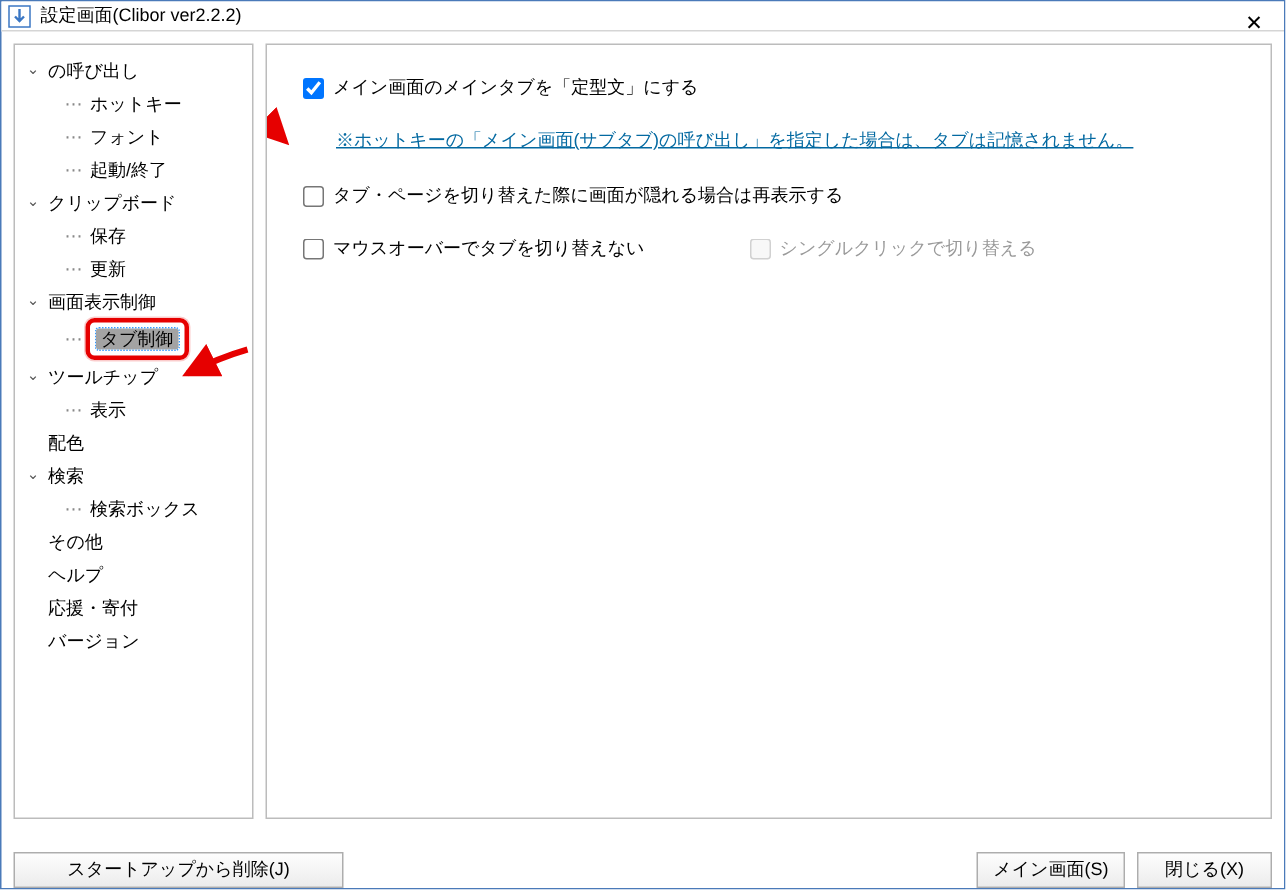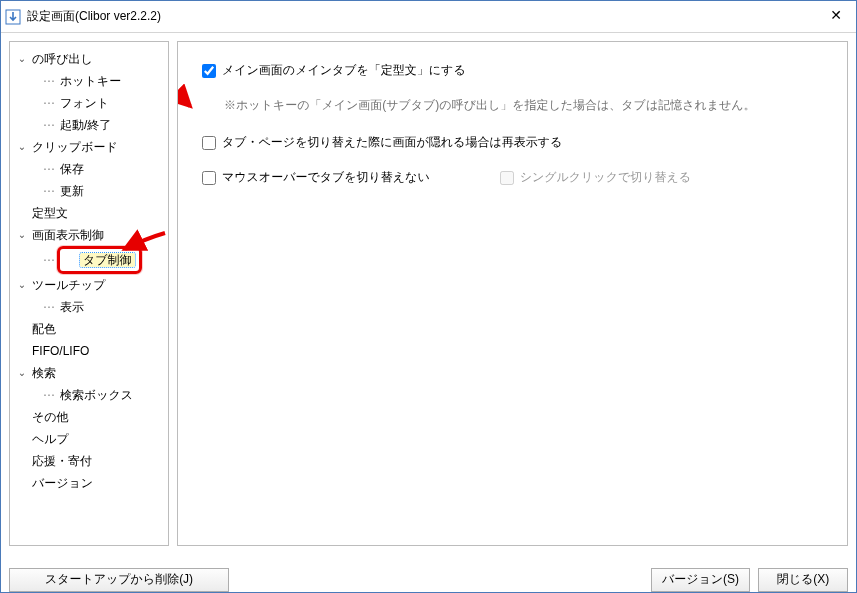--- a/index.html
+++ b/index.html
@@ -12,21 +12,21 @@
   }
   .window {
     width: 857px; height: 593px;
     border: 1px solid #4a7ab9;
     position: relative;
     display: flex;
     flex-direction: column;
     background: #fff;
   }
   .titlebar {
-    height: 32px;
+    height: 20px;
     display: flex;
     align-items: center;
     padding: 0 4px;
     border-bottom: 1px solid #d5d5d5;
     background: #fff;
     position: relative;
     flex-shrink: 0;
   }
   .titlebar .icon {
     width: 16px; height: 16px;
@@ -91,23 +91,22 @@
   }
   .dots {
     color: #888;
     margin-right: 2px;
   }
   .label-txt {
     padding: 0 3px;
     border-radius: 2px;
   }
   .label-txt.selected {
-    background: #fef9c3;
+    background: #a3a3a3;
     outline: 1px dotted #3399ff;
-    margin-left: 16px;
   }
   .highlight-red {
     border: 3px solid #e60000;
     border-radius: 6px;
     display: inline-block;
     padding: 0 4px;
     box-shadow: 0 0 0 1px rgba(230,0,0,0.2);
     position: relative;
   }
   .content-pane {
@@ -131,21 +130,22 @@
     gap: 6px;
   }
   .chk input[type=checkbox] {
     margin: 0;
     width: 14px; height: 14px;
   }
   .chk.disabled { color: #9a9a9a; align-items: center; }
   .note {
     margin-left: 22px;
     margin-bottom: 20px;
-    color: #737373;
+    color: #0369a1;
+    text-decoration: underline;
   }
   .checkbox-highlight {
     position: relative;
     display: inline-flex;
     align-items: center;
     justify-content: center;
   }
   .checkbox-highlight::after {
     content: "";
     position: absolute;
@@ -247,26 +247,20 @@
                   <div class="row">
                     <span class="expander"></span>
                     <span class="dots">⋯</span>
                     <span class="label-txt">更新</span>
                   </div>
                 </li>
               </ul>
             </li>
             <li>
               <div class="row">
-                <span class="expander"></span>
-                <span class="label-txt">定型文</span>
-              </div>
-            </li>
-            <li>
-              <div class="row">
                 <span class="expander">⌄</span>
                 <span class="label-txt">画面表示制御</span>
               </div>
               <ul>
                 <li>
                   <div class="row">
                     <span class="expander"></span>
                     <span class="dots">⋯</span>
                     <span class="highlight-red"><span class="label-txt selected">タブ制御</span></span>
                   </div>
@@ -285,26 +279,20 @@
                     <span class="dots">⋯</span>
                     <span class="label-txt">表示</span>
                   </div>
                 </li>
               </ul>
             </li>
             <li>
               <div class="row">
                 <span class="expander"></span>
                 <span class="label-txt">配色</span>
-              </div>
-            </li>
-            <li>
-              <div class="row">
-                <span class="expander"></span>
-                <span class="label-txt">FIFO/LIFO</span>
               </div>
             </li>
             <li>
               <div class="row">
                 <span class="expander">⌄</span>
                 <span class="label-txt">検索</span>
               </div>
               <ul>
                 <li>
                   <div class="row">
@@ -381,21 +369,21 @@
           </defs>
         <path d="M4,6 C20,10 32,20 42,30" stroke="#e60000" stroke-width="4" fill="none" marker-end="url(#ah1)"></path>
       </svg>
 
     </div>
   </div>
 
   <div class="footer">
     <button class="btn btn-startup">スタートアップから削除(J)</button>
     <div class="spacer"></div>
-    <button class="btn">バージョン(S)</button>
+    <button class="btn">メイン画面(S)</button>
     <button class="btn">閉じる(X)</button>
   </div>
 
   <svg class="arrow" style="left:118px; top:228px;" width="50" height="30" viewBox="0 0 50 30">
     <defs>
         <marker id="ah2" markerWidth="6" markerHeight="6" refX="5" refY="3" orient="auto">
       <path d="M0,0 L6,3 L0,6 Z" fill="#e60000"></path>
     </marker>
       </defs>
     <path d="M46,4 C32,8 18,14 6,20" stroke="#e60000" stroke-width="4" fill="none" marker-end="url(#ah2)"></path>

